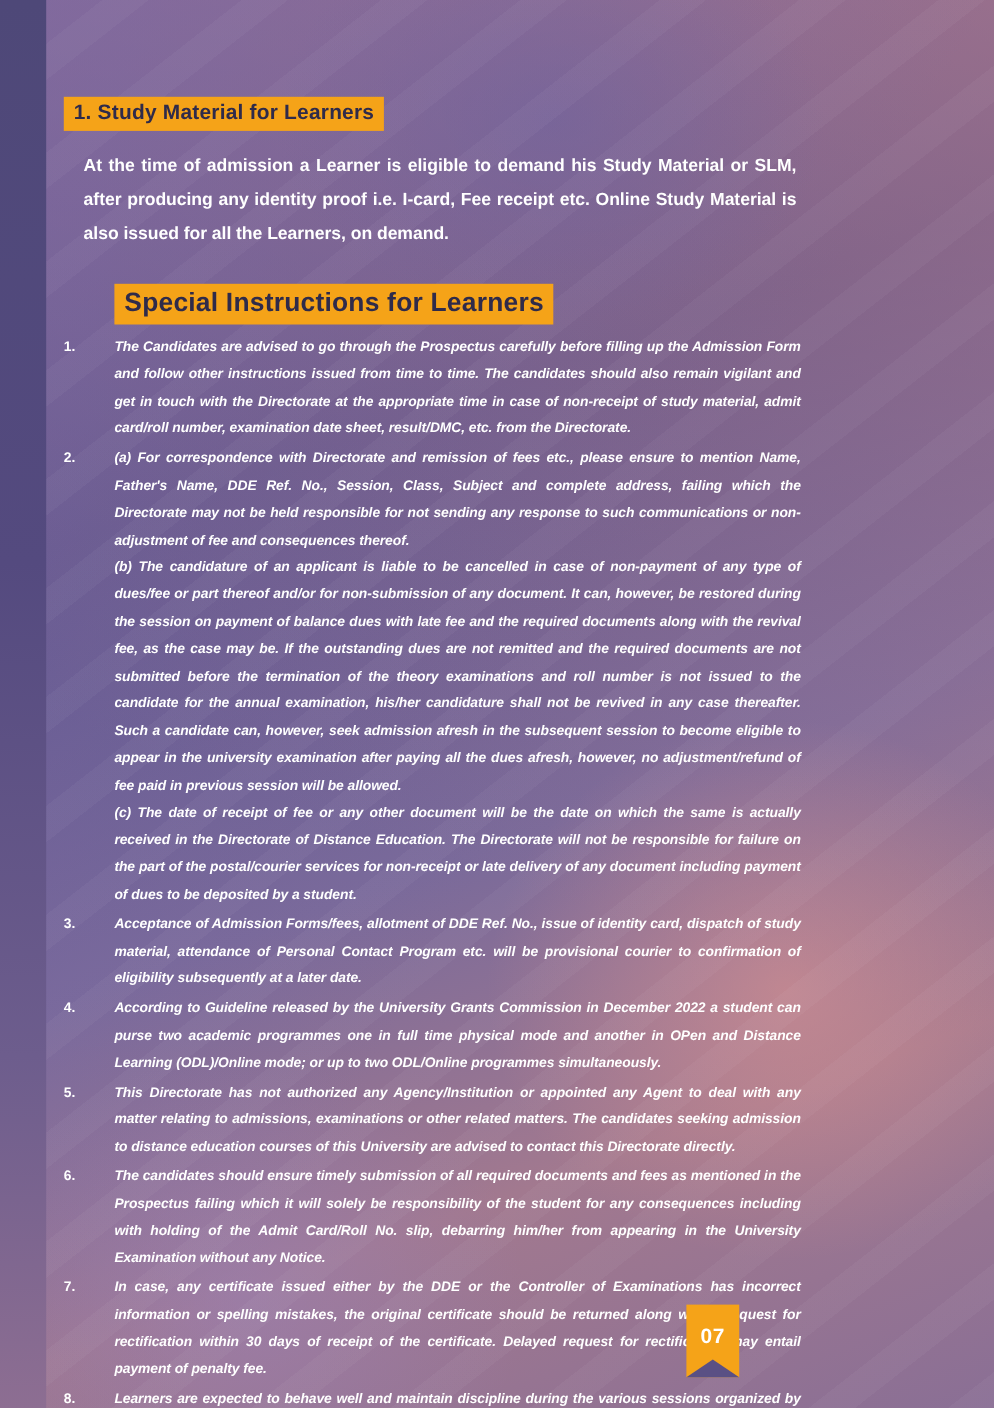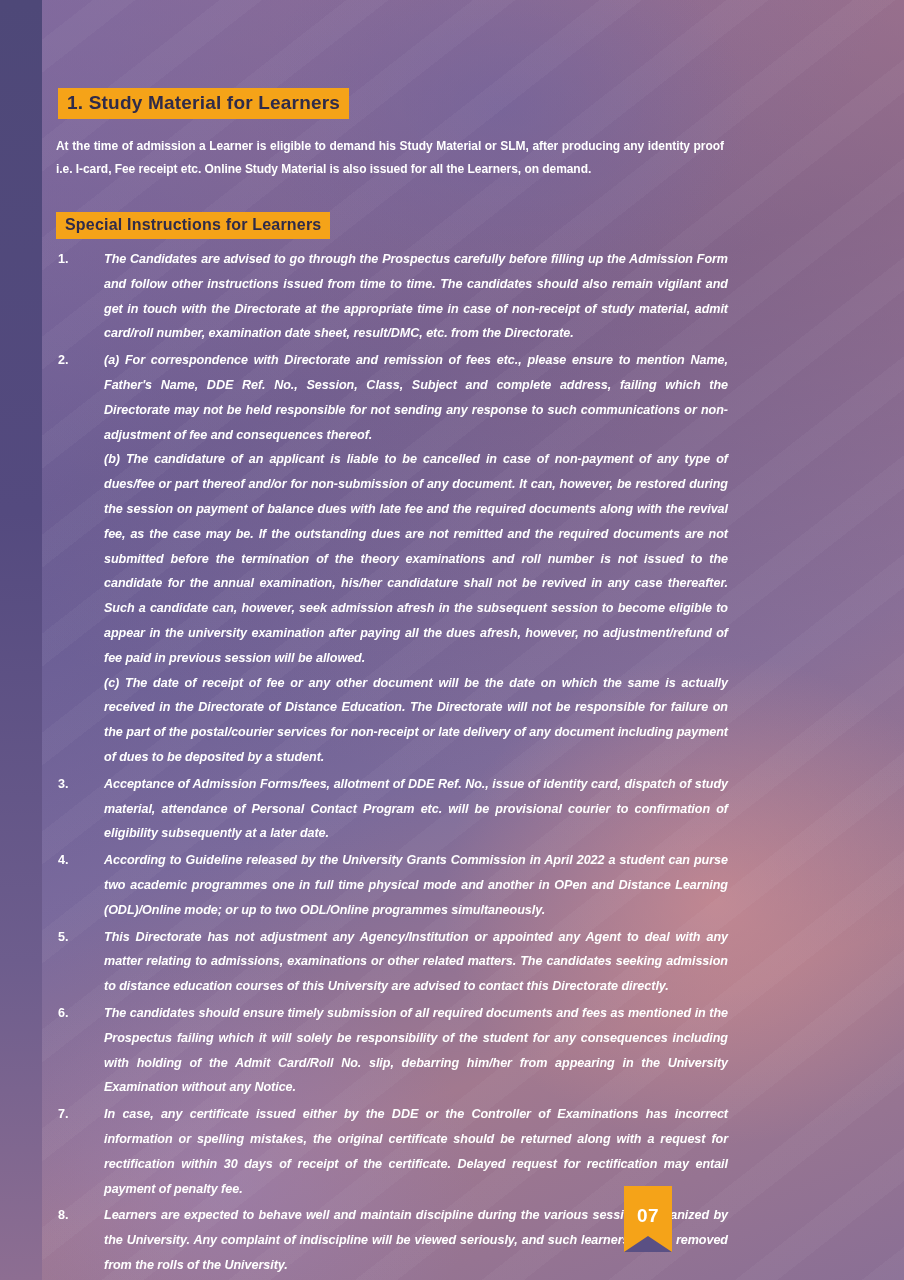--- a/index.html
+++ b/index.html
@@ -61,29 +61,29 @@
     display:inline-block;
     background:#f5a318;
     color:#2f2b4a;
     font-size:19px;
     font-weight:bold;
     letter-spacing:0.2px;
     padding:4px 9px 5px 9px;
     line-height:1.15;
   }
   .heading.h-main { margin-left: 2px; }
-  .heading.h-second { font-size:16px; }
+  .heading.h-second { font-size:24px;margin-left:48px; }
 
   .intro {
     color:#ffffff;
-    font-size:12px;
+    font-size:16px;
     font-weight:bold;
     line-height:1.95;
     text-align:justify;
-    margin: 16px 4px 0 0;
+    margin: 16px 4px 0 20px;
     letter-spacing:-0.05px;
   }
 
   .section-gap { height: 30px; }
 
   ol.instructions {
     list-style:none;
     margin: 8px 0 0 0;
     padding:0;
   }
@@ -180,27 +180,27 @@
       </li>
       <li>
         <div class="num">3.</div>
         <div class="body">
           <p>Acceptance of Admission Forms/fees, allotment of DDE Ref. No., issue of identity card, dispatch of study material, attendance of Personal Contact Program etc. will be provisional courier to confirmation of eligibility subsequently at a later date.</p>
         </div>
       </li>
       <li>
         <div class="num">4.</div>
         <div class="body">
-          <p>According to Guideline  released  by the  University Grants Commission in April 2022 a student can  purse  two academic programmes one in full time physical mode and another in OPen and Distance Learning (ODL)/Online mode; or up to two  ODL/Online programmes simultaneously.</p>
+          <p>According to Guideline  released  by the  University Grants Commission in December 2022 a student can  purse  two academic programmes one in full time physical mode and another in OPen and Distance Learning (ODL)/Online mode; or up to two  ODL/Online programmes simultaneously.</p>
         </div>
       </li>
       <li>
         <div class="num">5.</div>
         <div class="body">
-          <p>This Directorate has not adjustment any Agency/Institution or appointed any Agent to deal with any matter relating to admissions, examinations or other related matters. The candidates seeking admission to distance education courses of this University are advised to contact this Directorate directly.</p>
+          <p>This Directorate has not authorized any Agency/Institution or appointed any Agent to deal with any matter relating to admissions, examinations or other related matters. The candidates seeking admission to distance education courses of this University are advised to contact this Directorate directly.</p>
         </div>
       </li>
       <li>
         <div class="num">6.</div>
         <div class="body">
           <p>The  candidates  should ensure  timely  submission  of all  required  documents  and fees as mentioned in the Prospectus failing which it will solely be responsibility of the student for any consequences including with holding of the Admit Card/Roll No. slip, debarring him/her from appearing in the University Examination without any Notice.</p>
         </div>
       </li>
       <li>
         <div class="num">7.</div>

